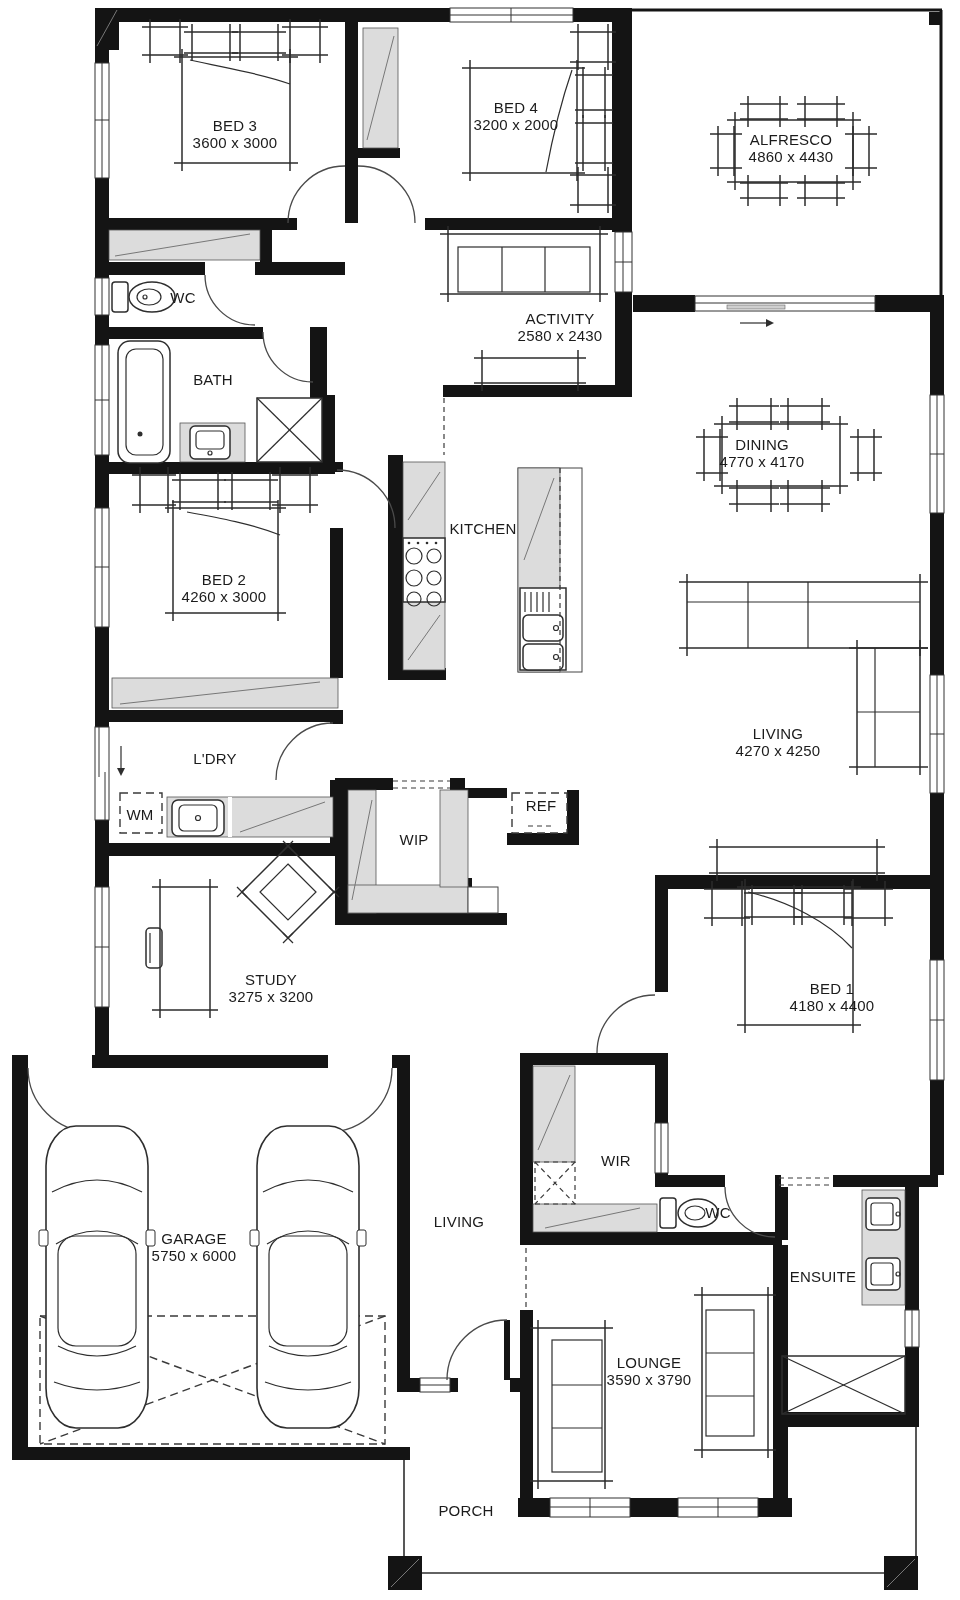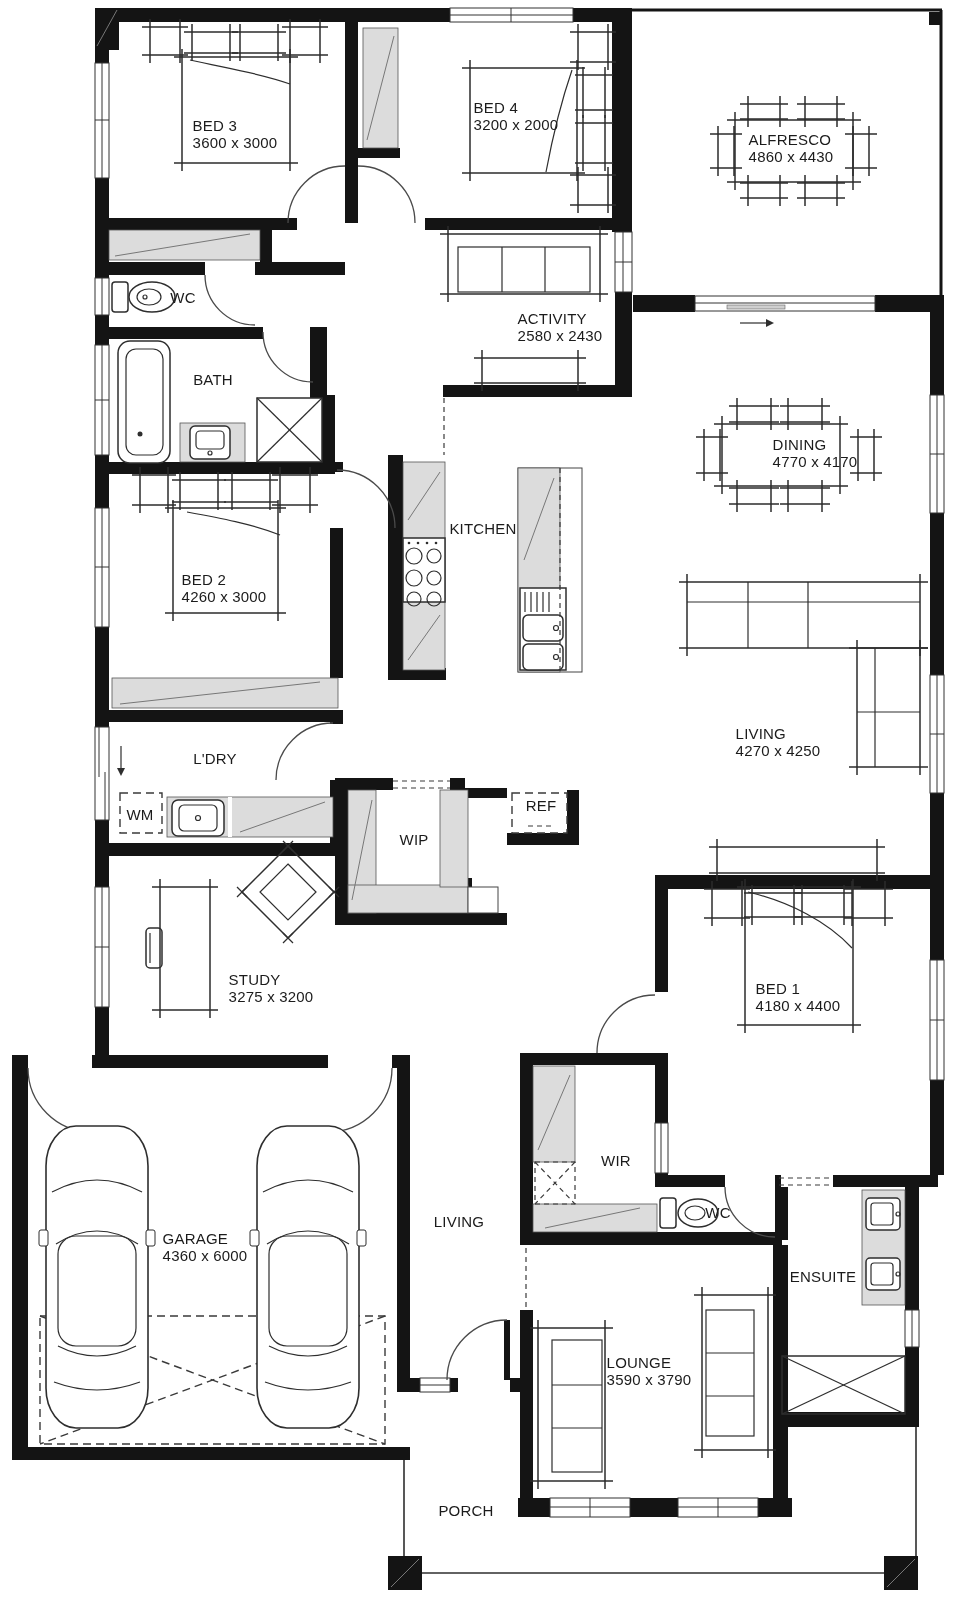--- a/index.html
+++ b/index.html
@@ -13,21 +13,21 @@
   .cab{fill:#dcdcdc;stroke:#555;stroke-width:0.8;}
   .cabw{fill:#ffffff;stroke:#444;stroke-width:1;}
   .fx{fill:none;stroke:#2e2e2e;stroke-width:1.5;}
   .fx2{fill:#ffffff;stroke:#2e2e2e;stroke-width:1.5;}
   .fxa{fill:none;stroke:#2e2e2e;stroke-width:1.2;}
   .dr{fill:none;stroke:#4a4a4a;stroke-width:1.3;}
   .dash{fill:none;stroke:#3a3a3a;stroke-width:1.4;stroke-dasharray:8 5;}
   .dash2{fill:none;stroke:#3a3a3a;stroke-width:1.2;stroke-dasharray:5 4;}
   .pl{stroke:#2e2e2e;stroke-width:1.6;fill:none;}
   .diag{stroke:#777;stroke-width:1;fill:none;}
-  .lbl{position:absolute;transform:translate(-50%,-50%);text-align:left;color:#1b1b1b;
+  .lbl{position:absolute;transform:translate(-50%,-50%);text-align:center;color:#1b1b1b;
        font-size:15px;line-height:17px;letter-spacing:.2px;white-space:nowrap;}
   .lbl span{display:block;}
 </style>
 </head>
 <body>
 
 <div class="plan">
 <svg width="960" height="1600" viewBox="0 0 960 1600">
 
   <g>
@@ -623,21 +623,21 @@
   <div class="lbl" style="left:183px;top:297px">
       <span>WC</span>
     </div>
   <div class="lbl" style="left:560px;top:327px">
       <span>ACTIVITY</span>
       <span>2580 x 2430</span>
     </div>
   <div class="lbl" style="left:213px;top:379px">
       <span>BATH</span>
     </div>
-  <div class="lbl" style="left:815px;top:453px">
+  <div class="lbl" style="left:762px;top:453px">
       <span>DINING</span>
       <span>4770 x 4170</span>
     </div>
   <div class="lbl" style="left:224px;top:588px">
       <span>BED 2</span>
       <span>4260 x 3000</span>
     </div>
   <div class="lbl" style="left:483px;top:528px">
       <span>KITCHEN</span>
     </div>
@@ -654,27 +654,27 @@
   <div class="lbl" style="left:414px;top:839px">
       <span>WIP</span>
     </div>
   <div class="lbl" style="left:541px;top:805px">
       <span>REF</span>
     </div>
   <div class="lbl" style="left:271px;top:988px">
       <span>STUDY</span>
       <span>3275 x 3200</span>
     </div>
-  <div class="lbl" style="left:798px;top:997px">
+  <div class="lbl" style="left:832px;top:997px">
       <span>BED 1</span>
       <span>4180 x 4400</span>
     </div>
-  <div class="lbl" style="left:205px;top:1247px">
+  <div class="lbl" style="left:194px;top:1247px">
       <span>GARAGE</span>
-      <span>4360 x 6000</span>
+      <span>5750 x 6000</span>
     </div>
   <div class="lbl" style="left:459px;top:1221px">
       <span>LIVING</span>
     </div>
   <div class="lbl" style="left:616px;top:1160px">
       <span>WIR</span>
     </div>
   <div class="lbl" style="left:718px;top:1212px">
       <span>WC</span>
     </div>

